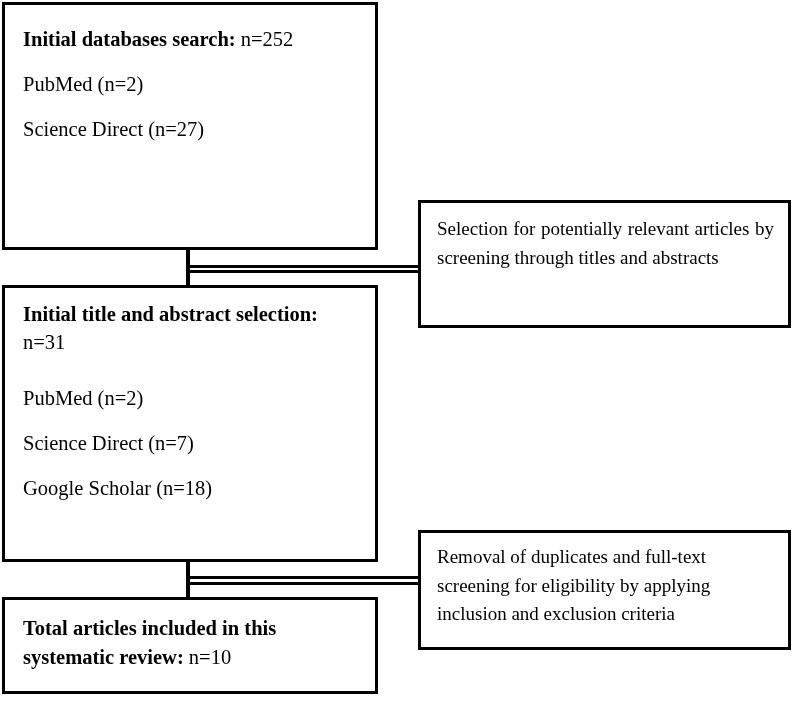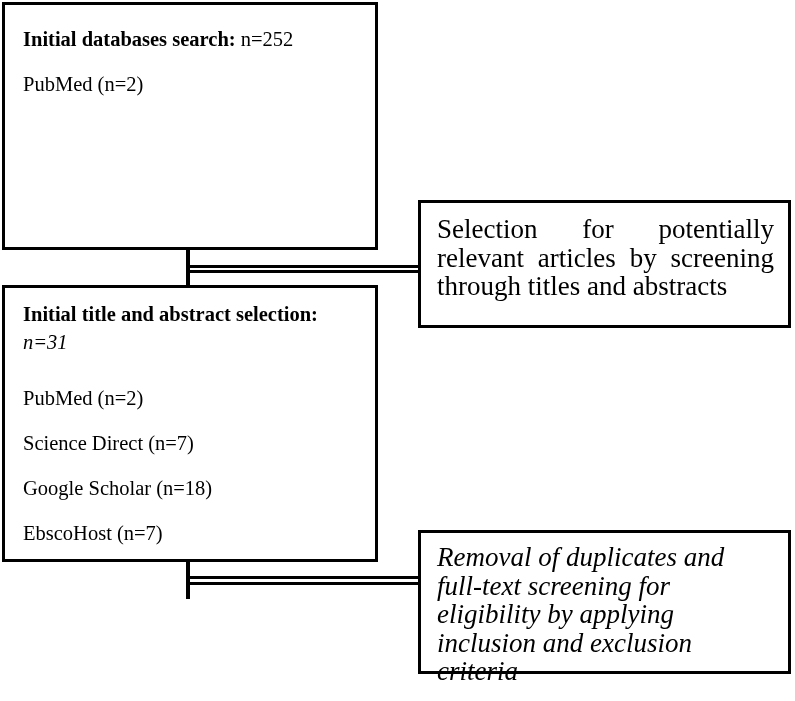--- a/index.html
+++ b/index.html
@@ -38,24 +38,23 @@
   .line b {
     font-weight: bold;
   }
   .heading-wrap {
     font-size: 20.5px;
     line-height: 28px;
     font-weight: bold;
   }
   .heading-wrap .plain {
     font-weight: normal;
-    font-style: italic;
   }
   .para {
-    font-size: 27px;
+    font-size: 19px;
     line-height: 28.5px;
     text-align: justify;
     text-justify: inter-word;
   }
   .para-last {
     text-align: left;
   }
   .bigbold {
     font-size: 20.5px;
     line-height: 29px;
@@ -74,20 +73,21 @@
 
 <div id="canvas">
 
   <div class="box" style="left:2px; top:2px; width:376px; height:248px;">
     <div class="box-inner">
       <div class="line">
         <b>Initial databases search:</b>
         <span>n=252</span>
       </div>
       <div class="line">PubMed (n=2)</div>
+      <div class="line">Science Direct (n=27)</div>
     </div>
   </div>
 
   <div class="conn" style="left:186px; top:250px; width:4px; height:37px;"></div>
   <div class="conn" style="left:186px; top:265px; width:234px; height:3px;"></div>
   <div class="conn" style="left:186px; top:270px; width:234px; height:3px;"></div>
 
   <div class="box" style="left:418px; top:200px; width:373px; height:128px;">
     <div class="box-inner" style="left:16px; right:14px; top:12px;">
       <div class="para">Selection for potentially relevant articles by screening through titles and abstracts</div>
@@ -96,28 +96,35 @@
 
   <div class="box" style="left:2px; top:285px; width:376px; height:277px;">
     <div class="box-inner">
       <div class="heading-wrap" style="margin-bottom:20px;">
         <span>Initial title and abstract selection:</span>
         <span class="plain">n=31</span>
       </div>
       <div class="line">PubMed (n=2)</div>
       <div class="line">Science Direct (n=7)</div>
       <div class="line">Google Scholar (n=18)</div>
-      <div class="line">EbscoHost (n=7)</div>
     </div>
   </div>
 
   <div class="conn" style="left:186px; top:562px; width:4px; height:37px;"></div>
   <div class="conn" style="left:186px; top:576px; width:234px; height:3px;"></div>
   <div class="conn" style="left:186px; top:582px; width:234px; height:3px;"></div>
 
-  <div class="box" style="left:418px; top:530px; width:373px; height:144px;font-style:italic;">
+  <div class="box" style="left:418px; top:530px; width:373px; height:120px;">
     <div class="box-inner" style="left:16px; right:14px; top:10px;">
       <div class="para para-last">Removal of duplicates and full-text screening for eligibility by applying inclusion and exclusion criteria</div>
     </div>
   </div>
 
+  <div class="box" style="left:2px; top:597px; width:376px; height:97px;">
+    <div class="box-inner" style="left:18px; right:30px; top:14px;">
+      <div class="bigbold">
+        <span>Total articles included in this systematic review:</span>
+        <span class="plain">n=10</span>
+      </div>
+    </div>
+  </div>
 
 </div>
 
 </body></html>

